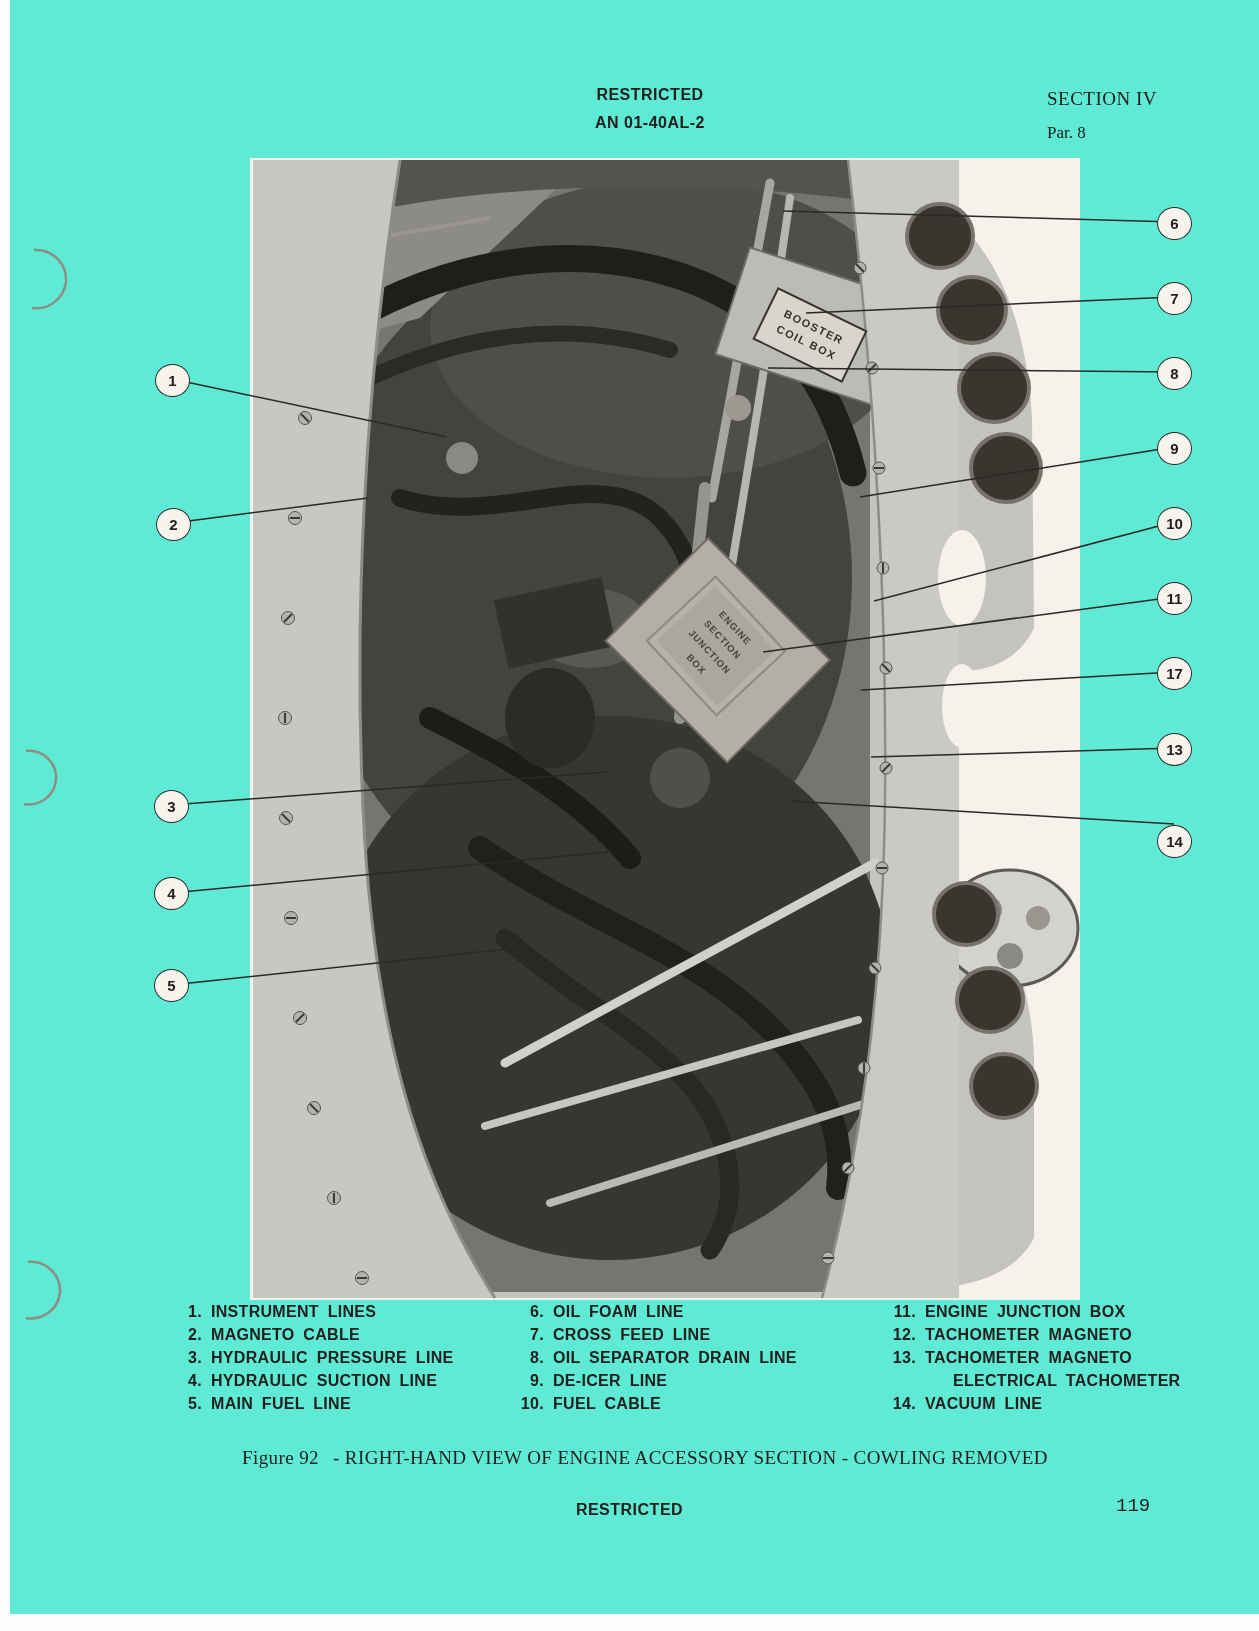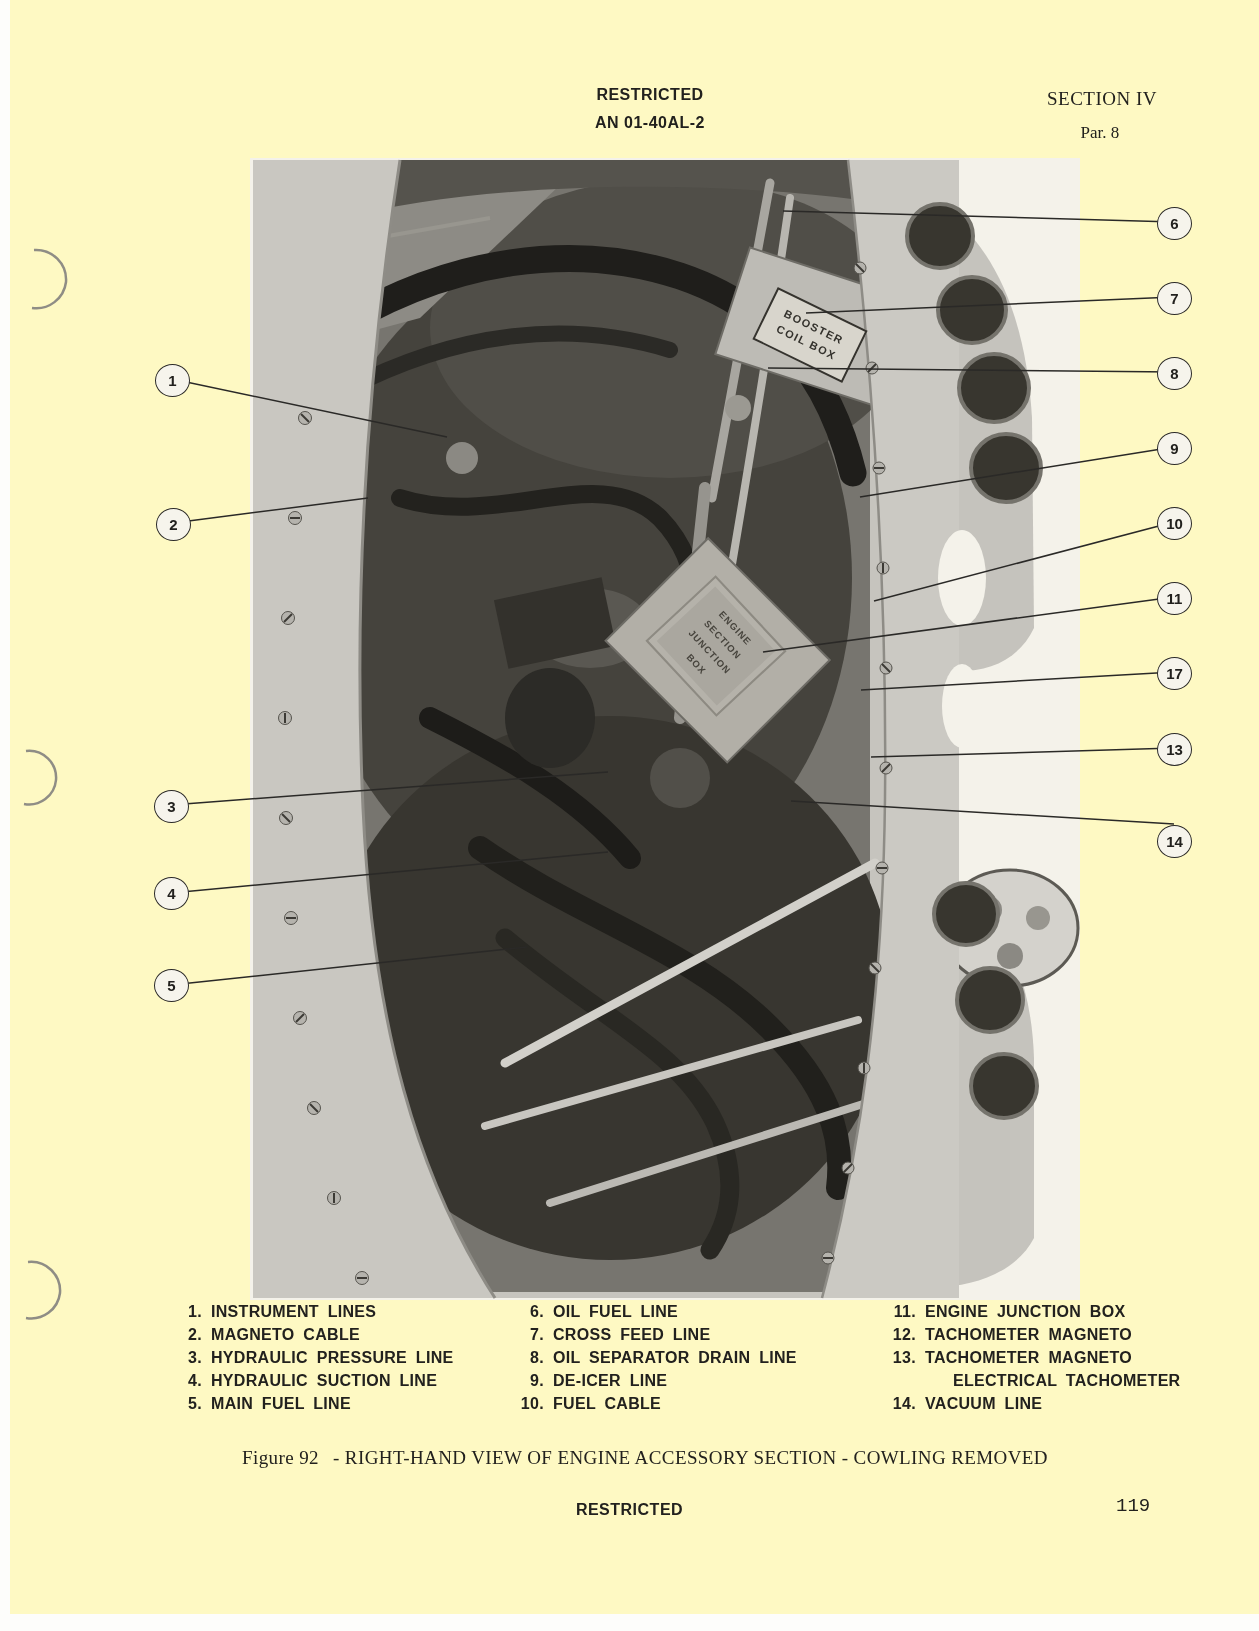--- a/index.html
+++ b/index.html
@@ -1,25 +1,25 @@
 <!DOCTYPE html>
 <html><head>
 <meta charset="utf-8">
 <style>
   html,body{margin:0;padding:0;background:#ffffff;}
-  #page{position:relative;width:1259px;height:1631px;background:#fef9c3;overflow:hidden;
+  #page{position:relative;width:1259px;height:1631px;background:#5eead4;overflow:hidden;
         font-family:"Liberation Sans",sans-serif;color:#22211e;}
   .white-strip-left{position:absolute;left:0;top:0;width:10px;height:1631px;background:#fdfdfb;}
   .white-strip-bottom{position:absolute;left:0;top:1614px;width:1259px;height:17px;background:#fdfdfb;}
 
   
   .hdr-center{position:absolute;left:0;top:86px;width:1300px;text-align:center;}
   .hdr-center .line1{font-weight:bold;font-size:16px;letter-spacing:.5px;}
   .hdr-center .line2{font-weight:bold;font-size:16px;letter-spacing:.5px;margin-top:10px;}
-  .hdr-right{position:absolute;right:102px;top:88px;text-align:center;
+  .hdr-right{position:absolute;right:102px;top:88px;text-align:left;
              font-family:"Liberation Serif",serif;}
   .hdr-right .sec{font-size:19px;letter-spacing:.5px;}
   .hdr-right .par{font-size:17px;margin-top:13px;padding-right:4px;}
 
   .footer-restricted{position:absolute;left:0;top:1501px;width:1259px;text-align:center;
                      font-weight:bold;font-size:16px;letter-spacing:.5px;}
   .page-number{position:absolute;left:1116px;top:1495px;font-family:Liberation Mono, monospace;
                font-size:19px;}
 
   
@@ -345,21 +345,21 @@
         <span class="legend-label">HYDRAULIC SUCTION LINE</span>
       </div>
     <div class="legend-row">
         <span class="legend-num">5.</span>
         <span class="legend-label">MAIN FUEL LINE</span>
       </div>
   </div>
   <div id="col2" class="legend-col">
     <div class="legend-row">
         <span class="legend-num">6.</span>
-        <span class="legend-label">OIL FUEL LINE</span>
+        <span class="legend-label">OIL FOAM LINE</span>
       </div>
     <div class="legend-row">
         <span class="legend-num">7.</span>
         <span class="legend-label">CROSS FEED LINE</span>
       </div>
     <div class="legend-row">
         <span class="legend-num">8.</span>
         <span class="legend-label">OIL SEPARATOR DRAIN LINE</span>
       </div>
     <div class="legend-row">

